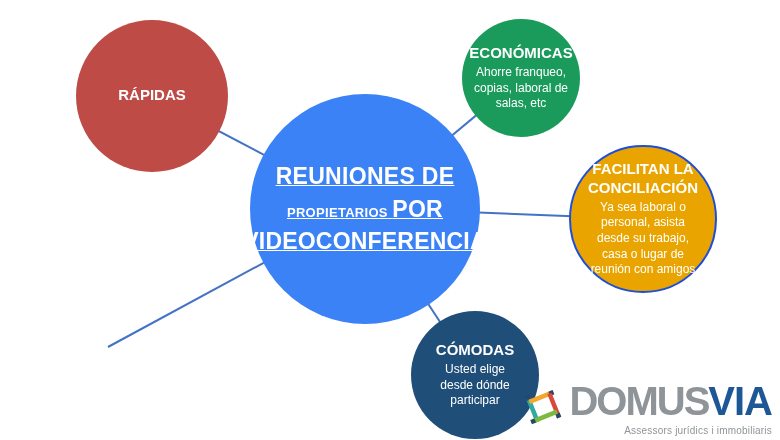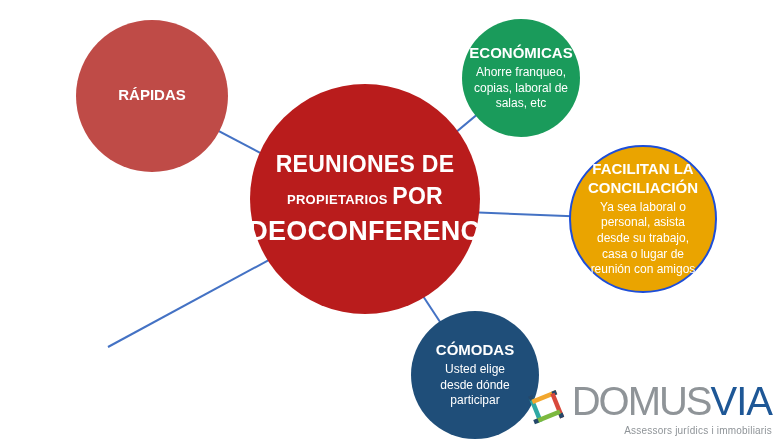--- a/index.html
+++ b/index.html
@@ -35,23 +35,24 @@
     line-height: 1.25;
     white-space: pre-line;
     margin-bottom: 2px;
   }
   .bubble .body {
     font-size: 12px;
     line-height: 1.3;
     white-space: pre-line;
   }
   .bubble-center {
-    left: 250px; top: 84px;
+    left: 250px; top: 94px;
     width: 230px; height: 230px;
-    background: #b91c1c;
+    background: #3b82f6;
+    text-decoration: underline;
   }
   .bubble-rapidas {
     left: 76px; top: 20px;
     width: 152px; height: 152px;
     background: #BF4B47;
   }
   .bubble-economicas {
     left: 462px; top: 19px;
     width: 118px; height: 118px;
     background: #1A9B5B;
@@ -67,42 +68,42 @@
     width: 168px; height: 168px;
     background: #1A9B5B;
   }
   .bubble-comodas {
     left: 411px; top: 311px;
     width: 128px; height: 128px;
     background: #1F4E79;
   }
   .c-line { line-height: 1.15; margin: 3px 0; }
   .c-big   { font-weight: bold; font-size: 23px; letter-spacing: 0.3px; }
-  .c-big2  { font-weight: bold; font-size: 27px; letter-spacing: 0.2px; }
+  .c-big2  { font-weight: bold; font-size: 23px; letter-spacing: 0.2px; }
   .c-small { font-weight: bold; font-size: 13px; letter-spacing: 0.3px; }
   .logo {
     position: absolute;
     right: 8px; bottom: 4px;
     display: flex;
     align-items: flex-start;
     z-index: 2;
   }
   .logo-mark { margin-right: 4px; margin-top: 2px; }
   .logo-text { display: flex; flex-direction: column; align-items: flex-end; }
   .logo-word { display: flex; align-items: baseline; }
   .logo-domus {
     font-size: 40px;
-    font-weight: normal;
+    font-weight: bold;
     color: #8F9498;
     letter-spacing: -2px;
     line-height: 1;
   }
   .logo-via {
     font-size: 40px;
-    font-weight: normal;
+    font-weight: bold;
     color: #1E5796;
     letter-spacing: -1px;
     line-height: 1;
   }
   .logo-tagline {
     font-size: 10px;
     color: #8F9498;
     margin-top: 4px;
     letter-spacing: 0.2px;
   }

